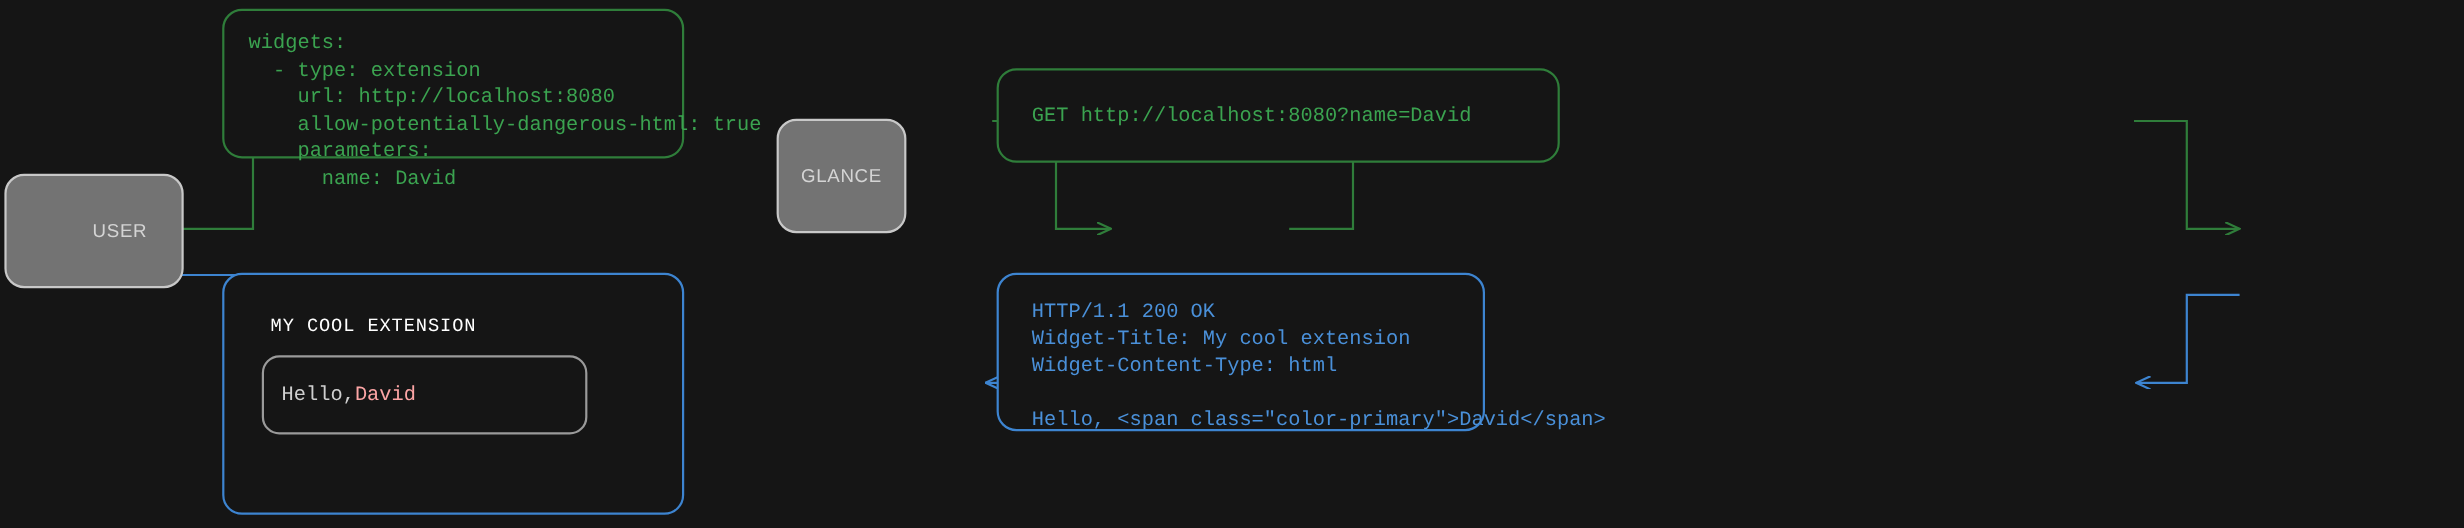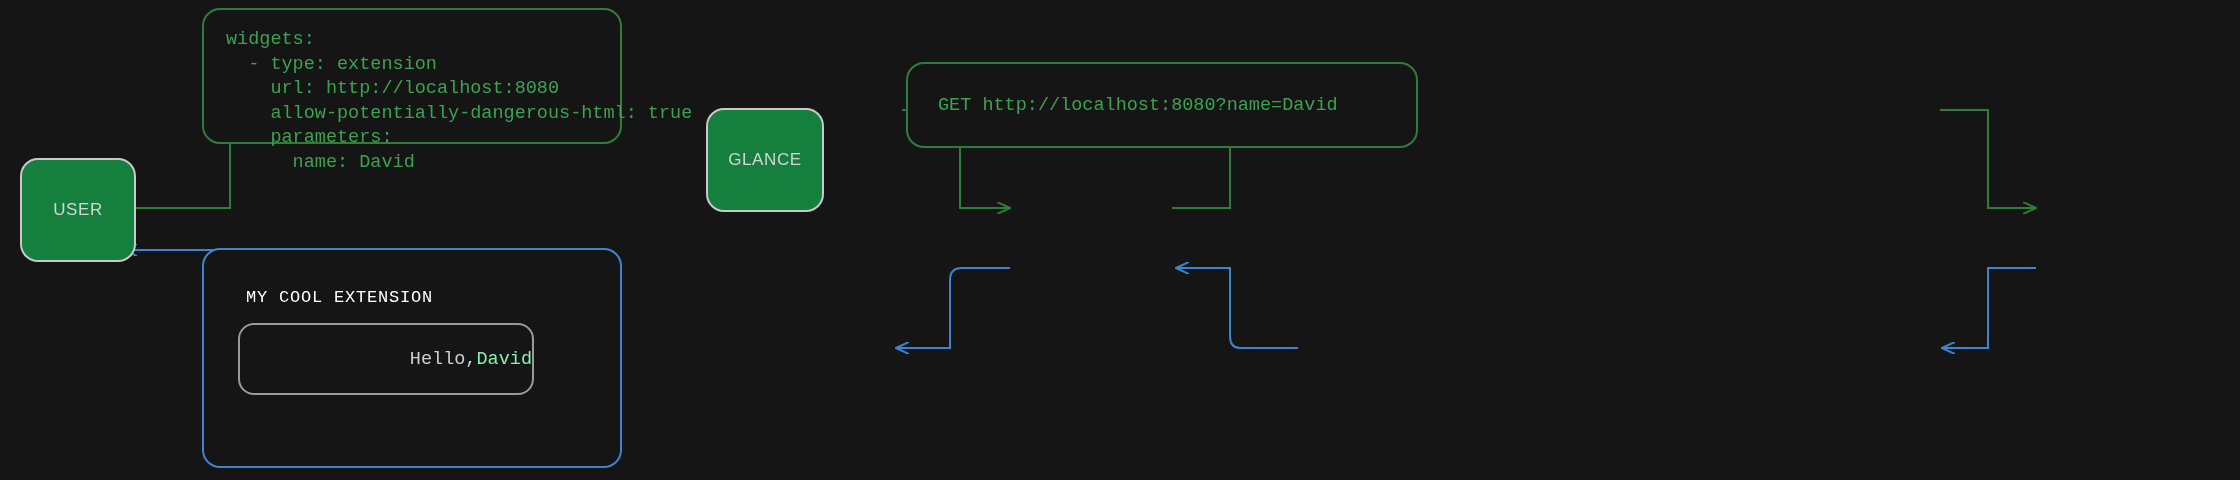--- a/index.html
+++ b/index.html
@@ -1,40 +1,40 @@
 <!DOCTYPE html>
 <html><head>
 <meta charset="utf-8">
 <style>
   html,body{margin:0;padding:0;background:#151515;}
   body{width:2240px;height:480px;overflow:hidden;font-family:"Liberation Mono",monospace;}
   #stage{position:relative;width:2240px;height:480px;background:#151515;}
   svg.edges{position:absolute;left:0;top:0;width:2240px;height:480px;pointer-events:none;}
 
-  .node{position:absolute;border:2px solid #c8c8c8;border-radius:18px;background:#15803d;
+  .node{position:absolute;border:2px solid #c8c8c8;border-radius:18px;background:#737373;
         display:flex;align-items:center;justify-content:center;}
   .node-label{color:#d4d4d4;font-size:17px;letter-spacing:.6px;}
   .sans .node-label{font-family:"Liberation Sans",sans-serif;}
   .mono .node-label{font-family:"Liberation Mono",monospace;}
 
   .box{position:absolute;border:2px solid;border-radius:18px;background:#151515;box-sizing:border-box;}
   .box.green{border-color:#2f7d3a;}
   .box.blue{border-color:#3d84d0;}
 
   .code{font-family:"Liberation Mono",monospace;font-size:18.5px;line-height:24.5px;
         white-space:pre;margin:0;}
   .code.green{color:#3ba350;}
   .code.blue{color:#4a90d9;}
 
   .widget-title{font-family:"Liberation Mono",monospace;font-size:17px;color:#ffffff;
                 letter-spacing:.8px;}
   .widget-inner{border:2px solid #9a9a9a;border-radius:16px;background:#151515;box-sizing:border-box;
-                display:flex;align-items:center;justify-content:flex-end;}
+                display:flex;align-items:center;}
   .widget-text{font-family:"Liberation Mono",monospace;font-size:18.5px;color:#cfcfcf;padding-left:16px;}
-  .accent{color:#86efac;}
+  .accent{color:#fca5a5;}
 </style>
 </head>
 <body>
 
 <div id="stage">
 
   <svg class="edges" viewBox="0 0 2240 480">
     <defs>
       <marker id="ahg" markerWidth="14" markerHeight="12" refX="13" refY="6" orient="auto" markerUnits="userSpaceOnUse">
         <path d="M0,0 L13,6 L0,12" fill="none" stroke="#2f7d3a" stroke-width="2"></path>
@@ -52,21 +52,21 @@
     </g>
 
     <g stroke="#3d84d0" stroke-width="2" fill="none">
       <path d="M2036,268 H1988 V348 H1942" marker-end="url(#ahb)"></path>
       <path d="M1298,348 H1240 Q1230,348 1230,336 V268 H1176" marker-end="url(#ahb)"></path>
       <path d="M1010,268 H962 Q950,268 950,280 V348 H896" marker-end="url(#ahb)"></path>
       <path d="M288,348 H230 V250 H124" marker-end="url(#ahb)"></path>
     </g>
   </svg>
 
-  <div class="node sans" style="left:20px;top:158px;width:112px;height:100px;">
+  <div class="node sans" style="left:4px;top:158px;width:112px;height:100px;padding-left:47px;">
     <span class="node-label">USER</span>
   </div>
 
   <div class="box green" style="left:202px;top:8px;width:420px;height:136px;">
     <pre class="code green" style="margin:18px 0 0 22px;">widgets:
   - type: extension
     url: http://localhost:8080
     allow-potentially-dangerous-html: true
     parameters:
       name: David</pre>
@@ -74,20 +74,27 @@
 
   <div class="node sans" style="left:706px;top:108px;width:114px;height:100px;">
     <span class="node-label">GLANCE</span>
   </div>
 
   <div class="box green" style="left:906px;top:62px;width:512px;height:86px;">
     <pre class="code green" style="margin:30px 0 0 30px;">GET http://localhost:8080?name=David</pre>
   </div>
 
 
+  <div class="box blue" style="left:906px;top:248px;width:444px;height:144px;">
+    <pre class="code blue" style="margin:22px 0 0 30px;">HTTP/1.1 200 OK
+Widget-Title: My cool extension
+Widget-Content-Type: html
+
+Hello, &lt;span class="color-primary"&gt;David&lt;/span&gt;</pre>
+  </div>
 
   <div class="box blue" style="left:202px;top:248px;width:420px;height:220px;">
     <div class="widget-title" style="margin:38px 0 0 42px;">MY COOL EXTENSION</div>
     <div class="widget-inner" style="margin:16px 0 0 34px;width:296px;height:72px;">
       <span class="widget-text">Hello, </span>
         <span class="widget-text accent" style="padding-left:0;">David</span>
     </div>
   </div>
 
 </div>

